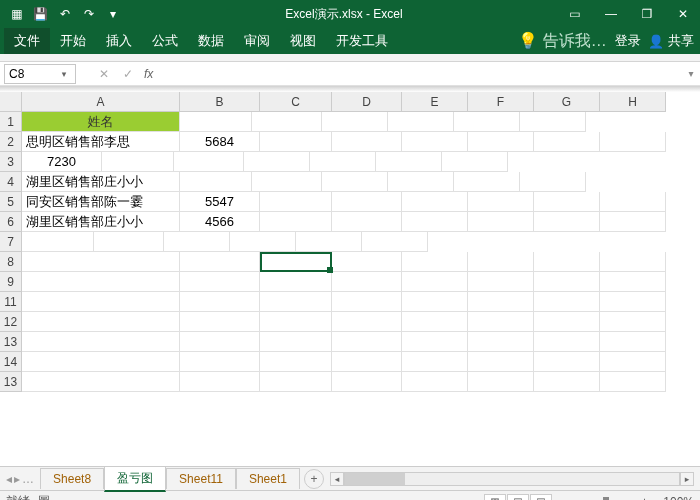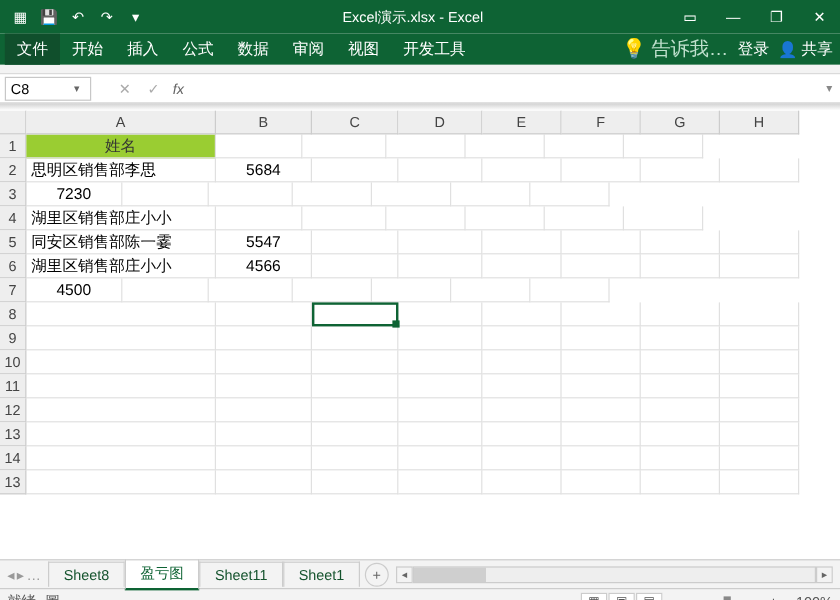--- a/index.html
+++ b/index.html
@@ -37,21 +37,21 @@
 .row-h{width:22px;background:#eee;border-right:1px solid #ccc;border-bottom:1px solid #ccc;text-align:center;line-height:20px;font-size:12px;color:#444;}
 .cell{border-right:1px solid #e0e0e0;border-bottom:1px solid #e0e0e0;padding:0 4px;line-height:20px;font-size:13px;overflow:hidden;white-space:nowrap;}
 .hdr-cell{background:#9acd32;text-align:center;color:#333;}
 .colBcell{text-align:center;}
 .sel-cell{position:absolute;border:2px solid #0e6334;pointer-events:none;}
 .sel-handle{position:absolute;width:6px;height:6px;background:#0e6334;bottom:-3px;right:-3px;}
 .tabs-row{height:24px;display:flex;align-items:center;background:#f3f3f3;border-top:1px solid #ccc;font-size:12px;}
 .tab-nav{display:flex;gap:2px;padding:0 6px;color:#999;}
 .tab-nav span{cursor:pointer;}
 .sheet-tab{padding:3px 12px;border:1px solid #ccc;border-bottom:none;background:#fff;cursor:pointer;color:#0e6334;}
-.sheet-tab.inactive{background:#f3f3f3;color:#14532d;}
+.sheet-tab.inactive{background:#f3f3f3;color:#a16207;}
 .sheet-tab.active{border-bottom:2px solid #0e6334;color:#0e6334;font-weight:500;}
 .add-sheet{width:20px;height:20px;border:1px solid #ccc;border-radius:10px;display:flex;align-items:center;justify-content:center;margin-left:4px;color:#666;cursor:pointer;}
 .hscroll{flex:1;margin:0 6px;height:14px;display:flex;align-items:center;}
 .hscroll-track{flex:1;height:14px;border:1px solid #ccc;background:#eee;position:relative;}
 .hscroll-thumb{position:absolute;left:0;top:0;width:60px;height:12px;background:#cfcfcf;}
 .hscroll-arrow{width:14px;height:14px;border:1px solid #ccc;text-align:center;line-height:12px;font-size:9px;color:#666;}
 .status-bar{height:22px;background:#f3f3f3;border-top:1px solid #ccc;display:flex;align-items:center;font-size:12px;color:#555;padding:0 6px;}
 .status-left{flex:1;display:flex;gap:8px;}
 .view-btns{display:flex;gap:1px;}
 .view-btn{width:22px;height:16px;border:1px solid #ccc;background:#fff;text-align:center;line-height:14px;font-size:10px;}
@@ -187,52 +187,40 @@
           <div class="cell colB colBcell">4566</div>
           <div class="cell colC"></div>
           <div class="cell colD"></div>
           <div class="cell colE"></div>
           <div class="cell colF"></div>
           <div class="cell colG"></div>
           <div class="cell colH"></div>
         </div>
         <div class="grow">
           <div class="row-h">7</div>
-          <div class="cell colB colBcell">4500</div>
           <div class="cell colC"></div>
           <div class="cell colD"></div>
           <div class="cell colE"></div>
           <div class="cell colF"></div>
           <div class="cell colG"></div>
           <div class="cell colH"></div>
         </div>
         <div class="grow">
           <div class="row-h">8</div>
           <div class="cell colA"></div>
           <div class="cell colB"></div>
           <div class="cell colC"></div>
           <div class="cell colD"></div>
           <div class="cell colE"></div>
           <div class="cell colF"></div>
           <div class="cell colG"></div>
           <div class="cell colH"></div>
         </div>
         <div class="grow">
           <div class="row-h">9</div>
-          <div class="cell colA"></div>
-          <div class="cell colB"></div>
-          <div class="cell colC"></div>
-          <div class="cell colD"></div>
-          <div class="cell colE"></div>
-          <div class="cell colF"></div>
-          <div class="cell colG"></div>
-          <div class="cell colH"></div>
-        </div>
-        <div class="grow">
-          <div class="row-h">10</div>
           <div class="cell colA"></div>
           <div class="cell colB"></div>
           <div class="cell colC"></div>
           <div class="cell colD"></div>
           <div class="cell colE"></div>
           <div class="cell colF"></div>
           <div class="cell colG"></div>
           <div class="cell colH"></div>
         </div>
         <div class="grow">

